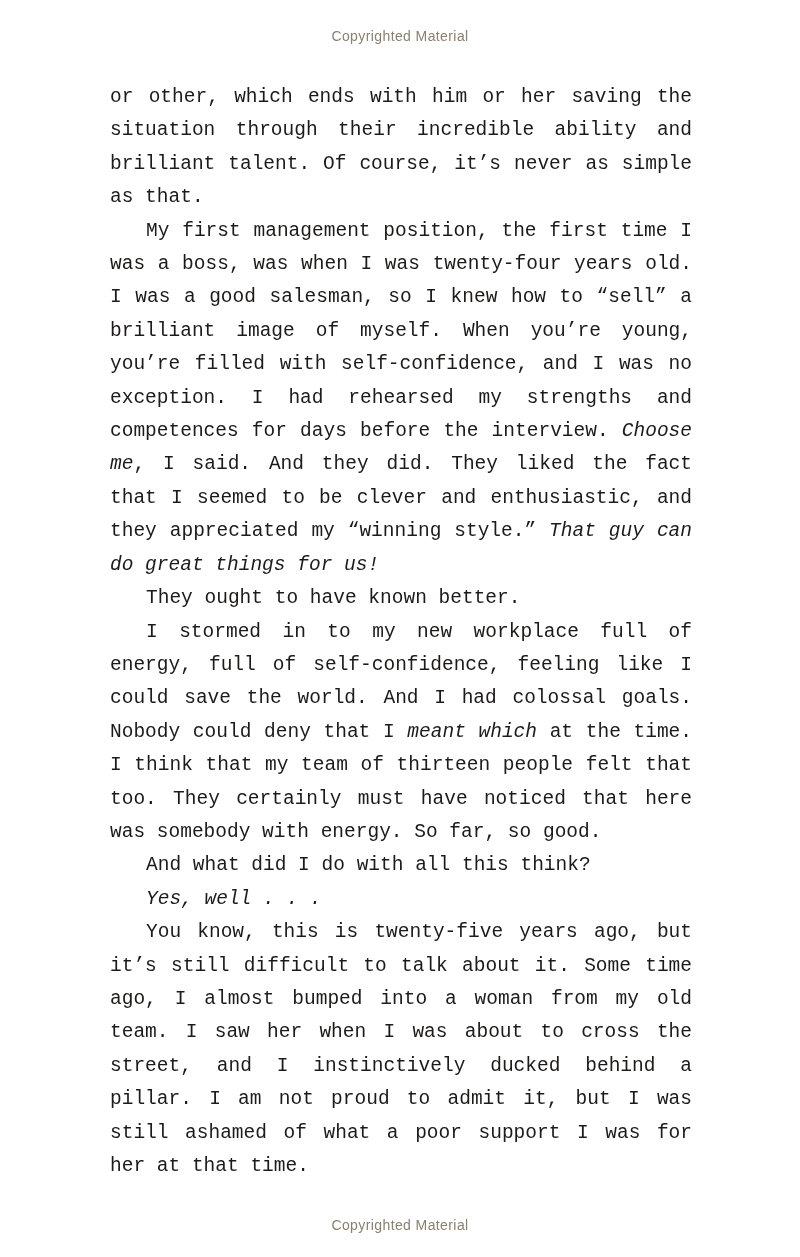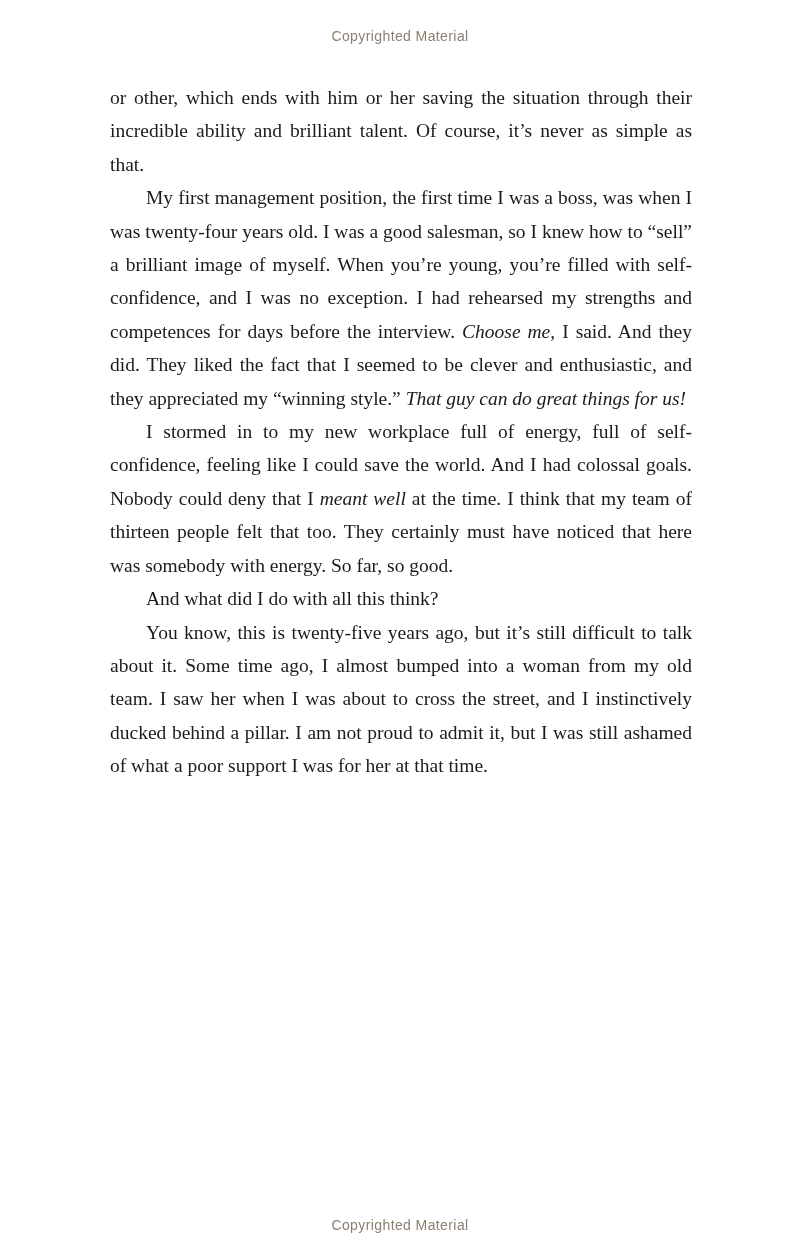--- a/index.html
+++ b/index.html
@@ -49,36 +49,38 @@
     letter-spacing: 1px;
   }
   .text-block {
     margin: 37px 108px 0 110px;
     font-size: 19.5px;
     line-height: 33.4px;
     text-align: justify;
     hyphens: auto;
     -webkit-hyphens: auto;
   }
-  .para { text-indent: 0; }
+  .para { text-indent: 0; font-family: Liberation Mono, monospace; }
   .para.indent { text-indent: 36px; }
   .para em { font-style: italic; margin-top: 48px; }
 </style>
 </head>
 <body>
 
 <div class="page">
 
   <div class="notice notice-top">Copyrighted Material</div>
 
 
   <div class="text-block">
 
   <p class="para"><span>or other, which ends with him or her saving the situation through their incredible ability and brilliant talent. Of course, it’s never as simple as that.</span></p>
       <p class="para indent"><span>My first management position, the first time I was a boss, was when I was twenty-four years old. I was a good salesman, so I knew how to “sell” a brilliant image of myself. When you’re young, you’re filled with self-confidence, and I was no exception. I had rehearsed my strengths and competences for days before the interview. </span><em>Choose me</em><span>, I said. And they did. They liked the fact that I seemed to be clever and enthusiastic, and they appreciated my “winning style.” </span><em>That guy can do great things for us!</em></p>
-      <p class="para indent"><span>I stormed in to my new workplace full of energy, full of self-confidence, feeling like I could save the world. And I had colossal goals. Nobody could deny that I </span><em>meant well</em><span> at the time. I think that my team of thirteen people felt that too. They certainly must have noticed that here was somebody with energy. So far, so good.</span></p>
+      <p class="para indent"><span>They ought to have known better.</span></p>
+      <p class="para indent"><span>I stormed in to my new workplace full of energy, full of self-confidence, feeling like I could save the world. And I had colossal goals. Nobody could deny that I </span><em>meant which</em><span> at the time. I think that my team of thirteen people felt that too. They certainly must have noticed that here was somebody with energy. So far, so good.</span></p>
       <p class="para indent"><span>And what did I do with all this think?</span></p>
+      <p class="para indent"><em>Yes, well . . .</em></p>
       <p class="para indent"><span>You know, this is twenty-five years ago, but it’s still difficult to talk about it. Some time ago, I almost bumped into a woman from my old team. I saw her when I was about to cross the street, and I instinctively ducked behind a pillar. I am not proud to admit it, but I was still ashamed of what a poor support I was for her at that time.</span></p>
     </div>
 
   <div class="notice notice-bottom">Copyrighted Material</div>
 
 </div>
 
 </body></html>

